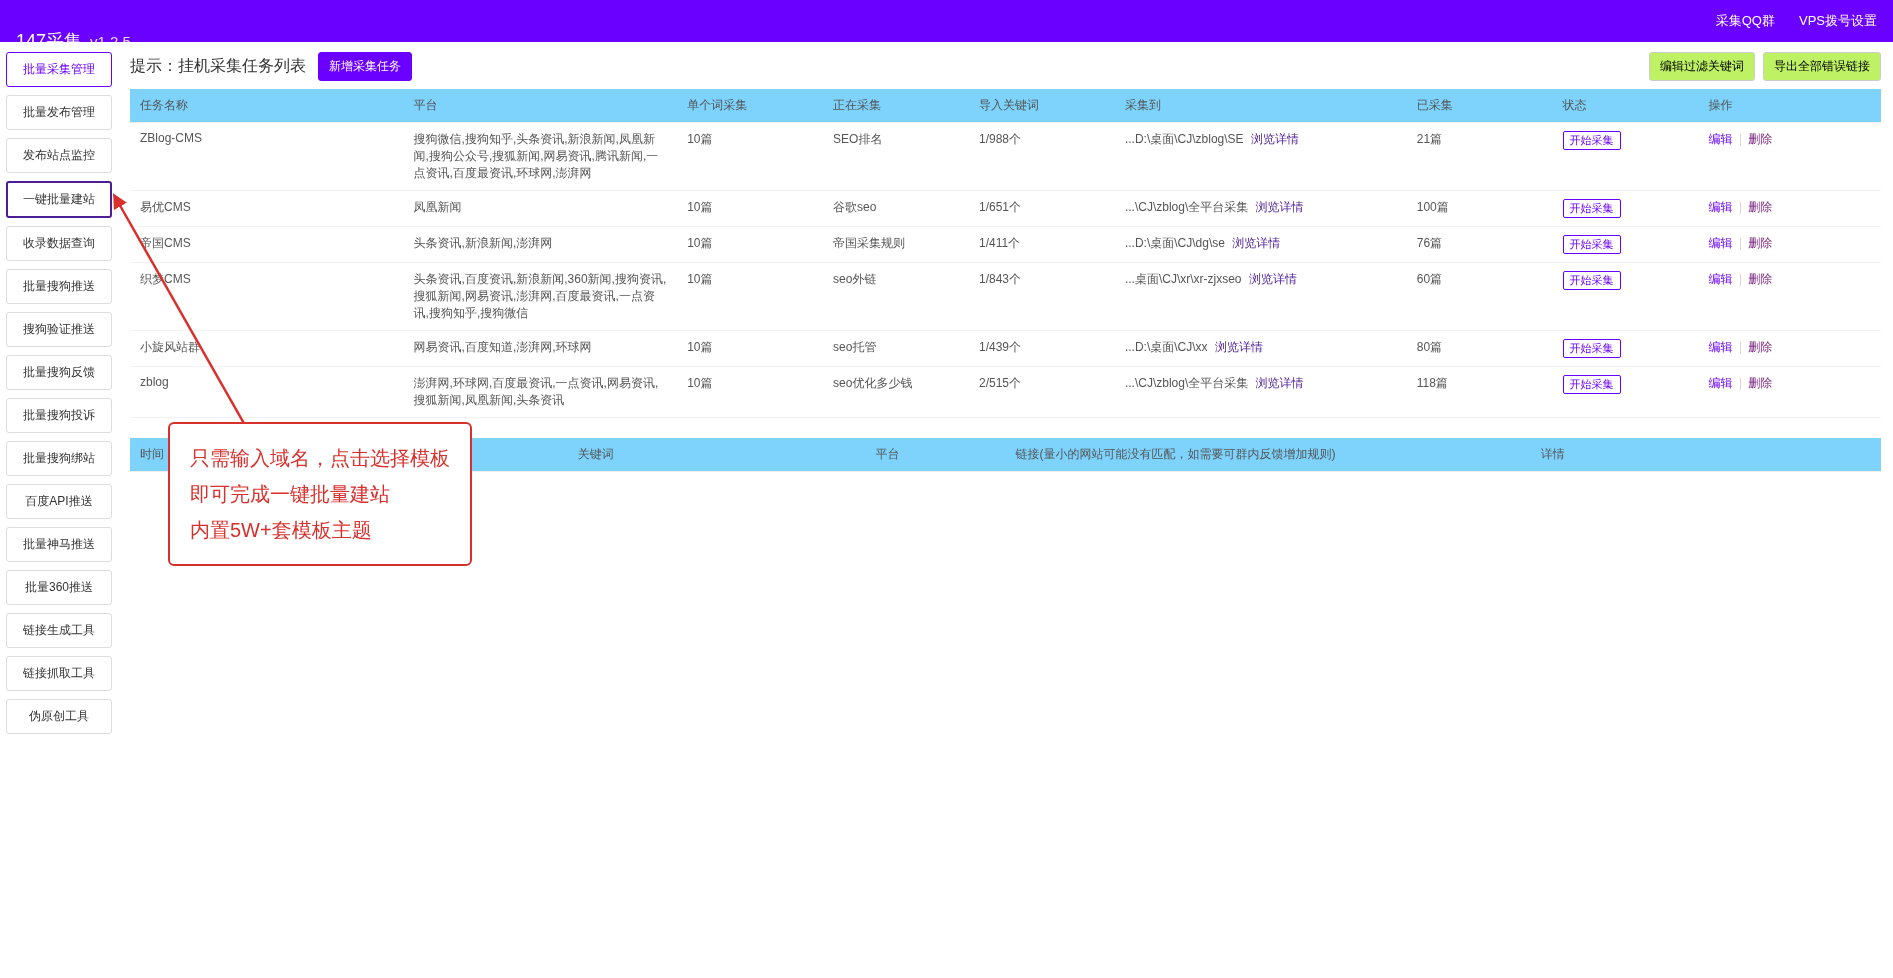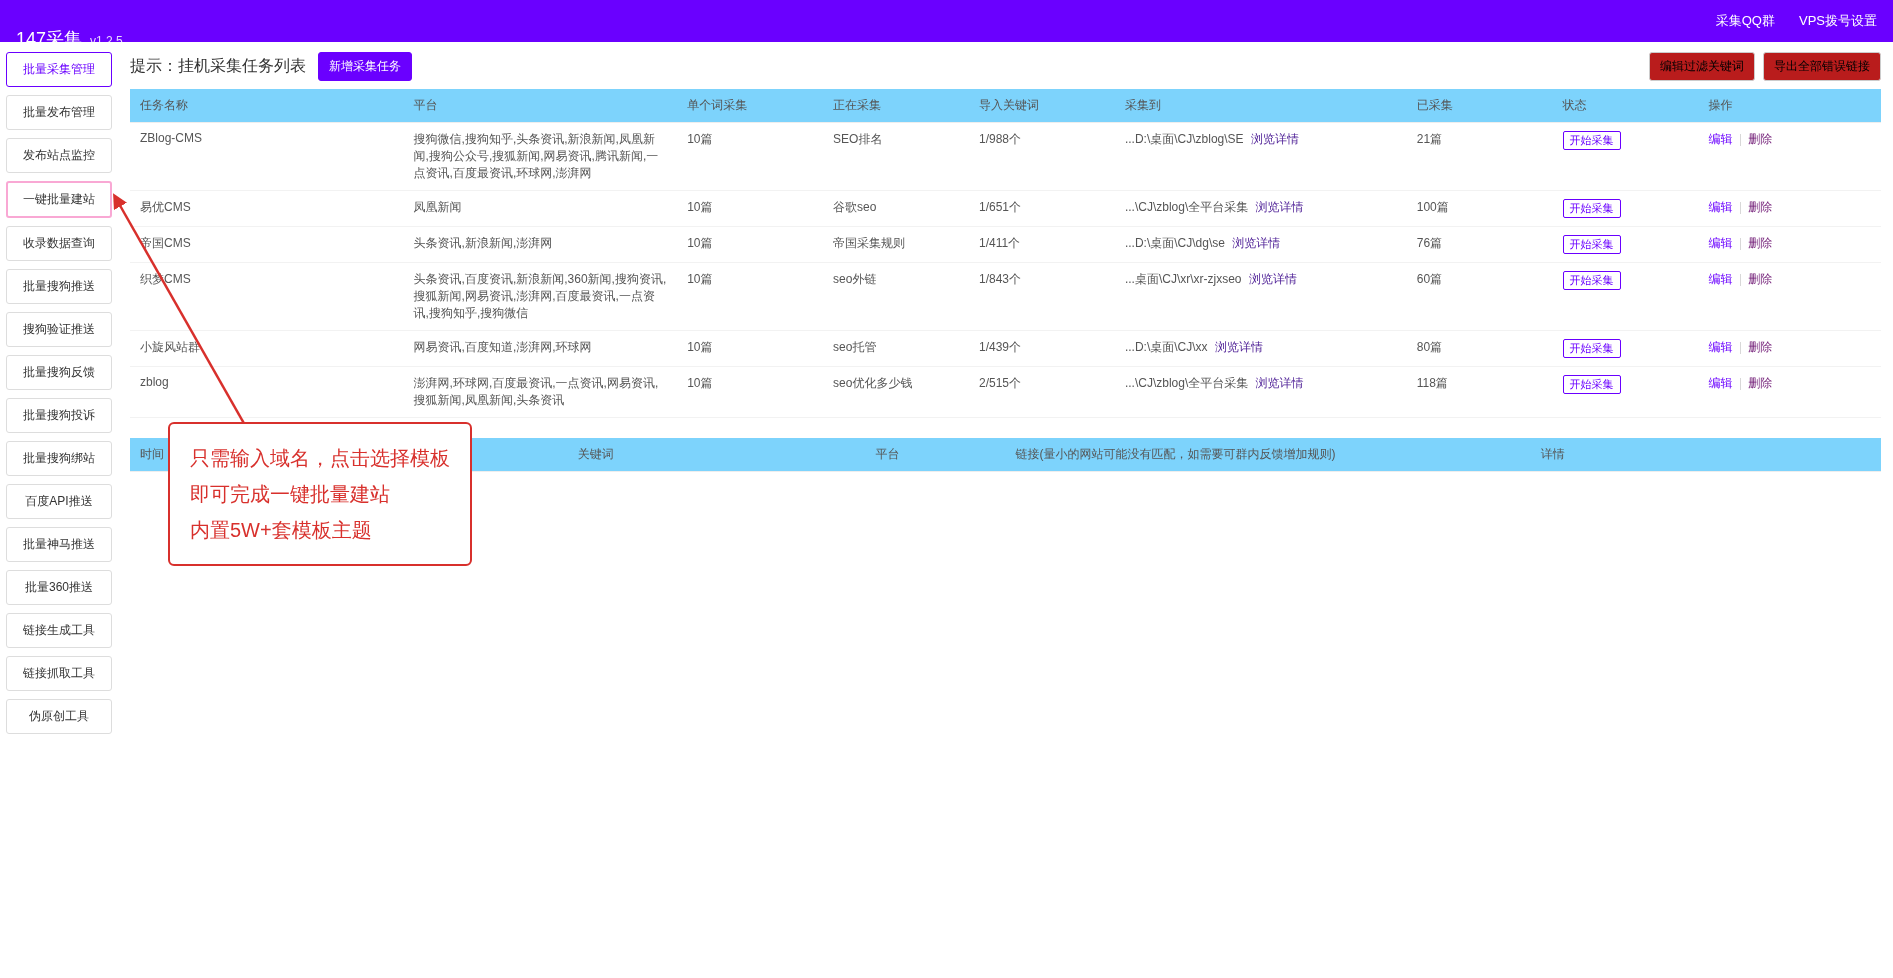--- a/index.html
+++ b/index.html
@@ -1,35 +1,35 @@
 <!DOCTYPE html>
 <html><head>
 <meta charset="utf-8">
 <style>
 * { margin: 0; padding: 0; box-sizing: border-box; }
 body { font-family: -apple-system, "Microsoft YaHei", sans-serif; font-size: 12px; background: #fff; color: #333; }
 
 .header { background: #6a00ff; color: #fff; height: 42px; display: flex; align-items: center; padding: 0 16px; justify-content: space-between; }
 .header-left { display: flex; align-items: baseline; gap: 8px; }
 .app-title { font-size: 18px; font-weight: 500; }
-.app-version { font-size: 12px; opacity: 0.85; margin-top: 43px; }
+.app-version { font-size: 15px; opacity: 0.85; margin-top: 43px; }
 .header-right { display: flex; gap: 24px; }
 .header-link { color: #fff; cursor: pointer; font-size: 13px; }
 
 .layout { display: flex; }
 .sidebar { width: 118px; padding: 10px 6px; display: flex; flex-direction: column; gap: 8px; }
 .sidebar-item { border: 1px solid #ddd; border-radius: 3px; padding: 8px 4px; text-align: center; cursor: pointer; background: #fff; font-size: 12px; color: #333; }
 .sidebar-item.active { color: #6a00ff; border-color: #6a00ff; }
-.sidebar-item.highlight { border: 2px solid #f9a8d4; color: #333; }
+.sidebar-item.highlight { border: 2px solid #4c1d95; color: #333; }
 
 .main { flex: 1; padding: 10px 12px; position: relative; }
 .page-header { display: flex; align-items: center; justify-content: space-between; margin-bottom: 8px; }
 .page-header-left { display: flex; align-items: center; gap: 12px; }
 .page-title { font-size: 16px; color: #333; }
-.btn { border: 1px solid #ccc; border-radius: 3px; padding: 5px 10px; cursor: pointer; background: #b91c1c; font-size: 12px; }
+.btn { border: 1px solid #ccc; border-radius: 3px; padding: 5px 10px; cursor: pointer; background: #bef264; font-size: 12px; }
 .btn-primary { background: #6a00ff; color: #fff; border-color: #6a00ff; }
 .page-header-right { display: flex; gap: 8px; }
 
 table { width: 100%; border-collapse: collapse; font-size: 12px; }
 thead tr { background: #7dd3fc; }
 th, td { text-align: left; padding: 8px 10px; vertical-align: top; }
 th { font-weight: 500; color: #555; border-bottom: 1px solid #eee; }
 td { border-bottom: 1px solid #f2f2f2; color: #555; }
 .col-platform { max-width: 220px; word-break: break-all; }
 .link-detail { color: #4c1d95; cursor: pointer; margin-left: 4px; }

